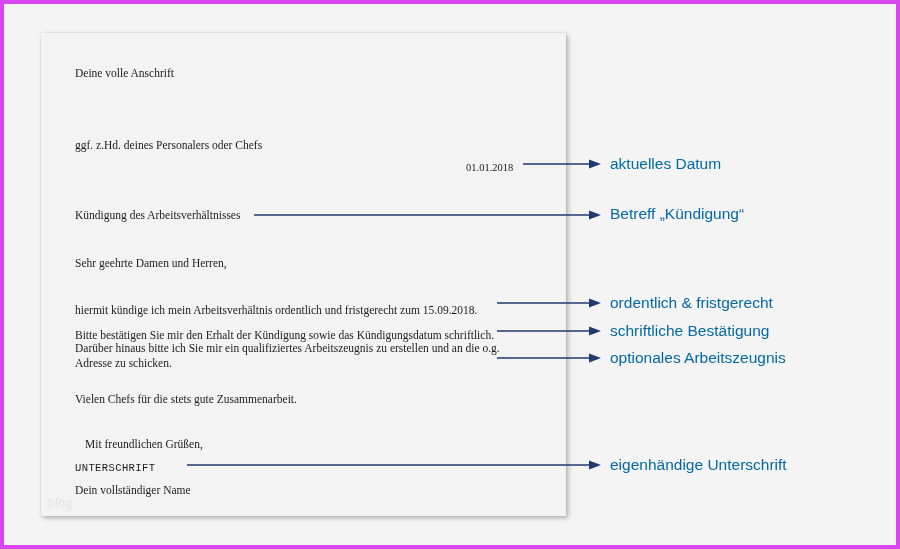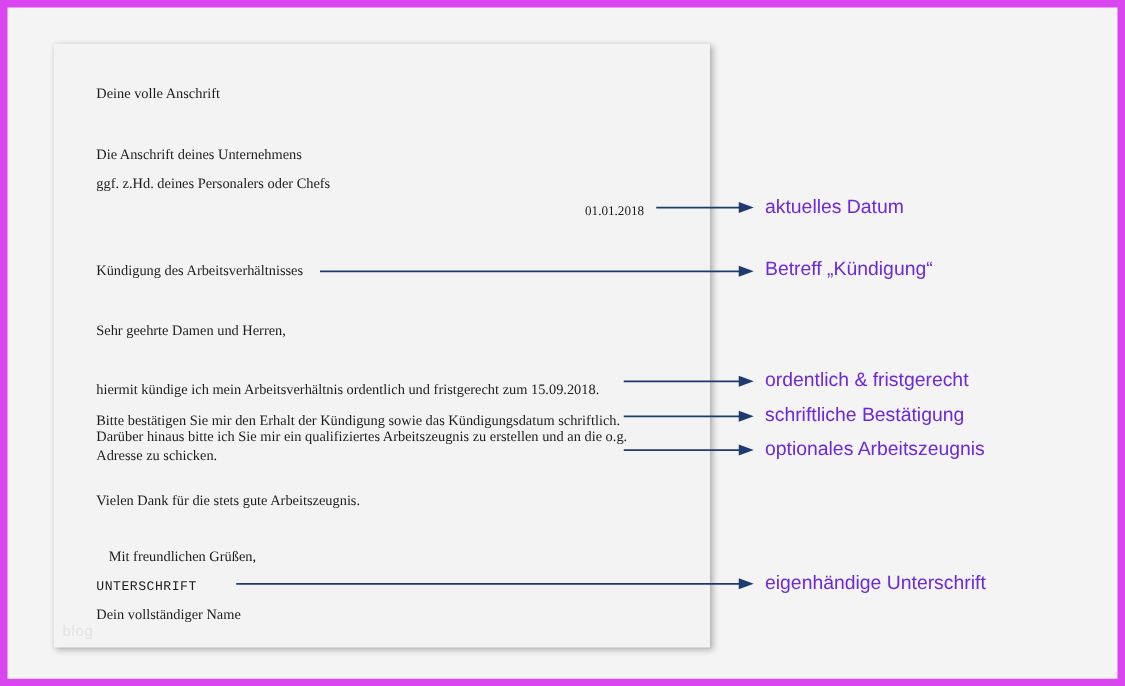--- a/index.html
+++ b/index.html
@@ -13,21 +13,21 @@
     font-family: "Liberation Sans", sans-serif;
     overflow: hidden;
   }
 
   #canvas {
     position: relative;
     width: 900px;
     height: 549px;
     background: #f4f4f4;
     box-sizing: border-box;
-    border: 6px solid #d946ef;
+    border: 4px solid #d946ef;
   }
 
   
   #page {
     position: absolute;
     left: 37px;
     top: 29px;
     width: 525px;
     height: 483px;
     background: #f3f3f3;
@@ -67,51 +67,50 @@
     overflow: visible;
   }
   .arrow svg { display: block; overflow: visible; }
 
   
   .anno-label {
     position: absolute;
     left: 606px;
     font-family: "Liberation Sans", sans-serif;
     font-size: 15.5px;
-    color: #6d28d9;
+    color: #0369a1;
     white-space: nowrap;
   }
 </style>
 </head>
 <body>
 
 <div id="canvas">
 
   <div id="page">
 
     <div class="doc-text" style="left:34px; top:33px;">Deine volle Anschrift</div>
 
-    <div class="doc-text" style="left:34px; top:82px;">Die Anschrift deines Unternehmens</div>
 
     <div class="doc-text" style="left:34px; top:105px;">ggf. z.Hd. deines Personalers oder Chefs</div>
 
     <div class="doc-text date" style="left:425px; top:127px;">01.01.2018</div>
 
     <div class="doc-text bold" style="left:34px; top:175px;">Kündigung des Arbeitsverhältnisses</div>
 
     <div class="doc-text" style="left:34px; top:223px;">Sehr geehrte Damen und Herren,</div>
 
     <div class="doc-text" style="left:34px; top:270px;">hiermit kündige ich mein Arbeitsverhältnis ordentlich und fristgerecht zum 15.09.2018.</div>
 
     <div class="doc-text" style="left:34px; top:295px;">Bitte bestätigen Sie mir den Erhalt der Kündigung sowie das Kündigungsdatum schriftlich.</div>
 
     <div class="doc-text" style="left:34px; top:308px;">Darüber hinaus bitte ich Sie mir ein qualifiziertes Arbeitszeugnis zu erstellen und an die o.g.
 Adresse zu schicken.</div>
 
-    <div class="doc-text" style="left:34px; top:359px;">Vielen Dank für die stets gute Arbeitszeugnis.</div>
+    <div class="doc-text" style="left:34px; top:359px;">Vielen Chefs für die stets gute Zusammenarbeit.</div>
 
     <div class="doc-text" style="left:44px; top:404px;">Mit freundlichen Grüßen,</div>
 
     <div class="doc-text sig" style="left:34px; top:428px;">UNTERSCHRIFT</div>
 
     <div class="doc-text" style="left:34px; top:450px;">Dein vollständiger Name</div>
 
     <div id="watermark">blog</div>
   </div>
 

